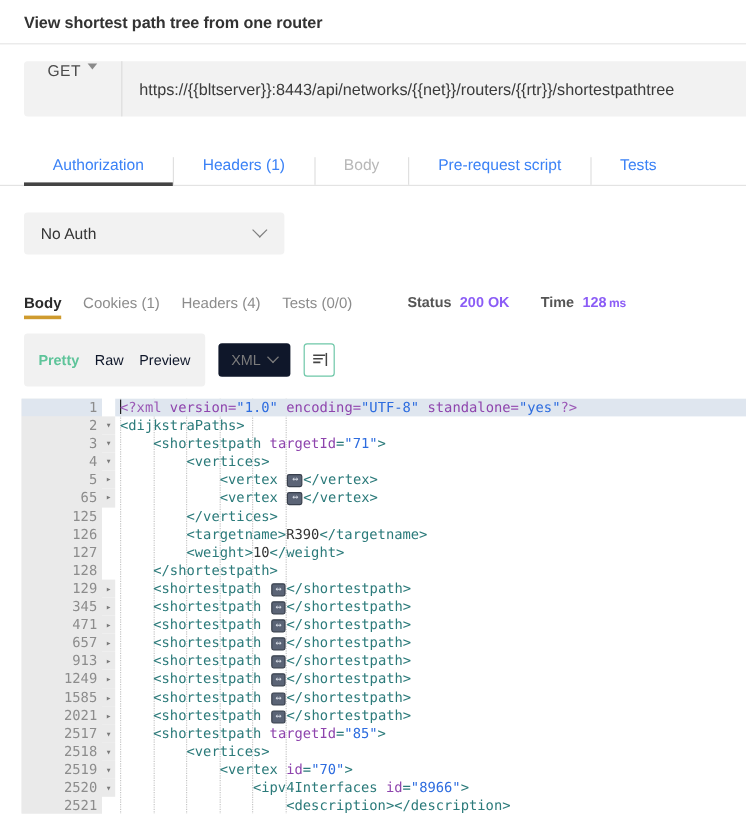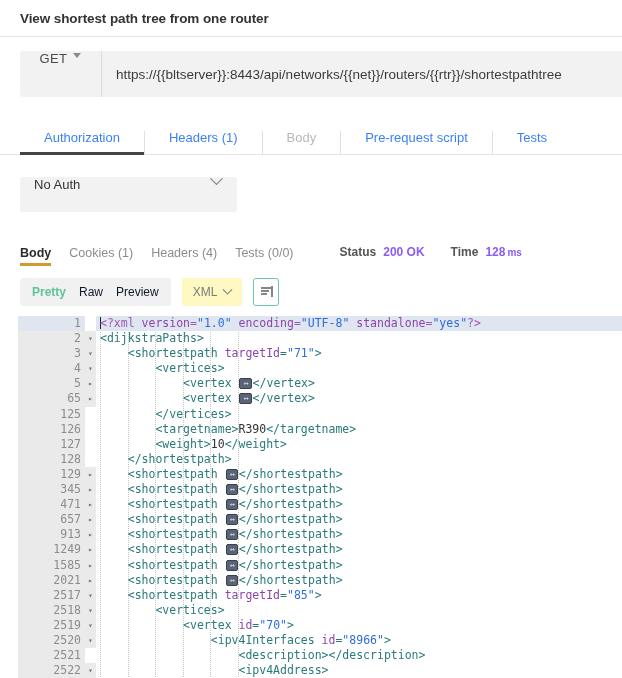--- a/index.html
+++ b/index.html
@@ -101,20 +101,21 @@
     background: #444444;
   }
 
   
   .auth-wrap { padding: 22px 0 0 20px; }
   .auth-select {
     width: 217px; height: 35px;
     background: #f2f2f2;
     border-radius: 3px;
     display: flex;
+    align-items: center;
     padding: 0 16px 0 14px;
     justify-content: space-between;
     cursor: pointer;
   }
   .auth-select .val { font-size: 13px; color: #333; }
   .chev {
     width: 9px; height: 9px;
     border-right: 1.6px solid #7d7d7d;
     border-bottom: 1.6px solid #7d7d7d;
     transform: rotate(45deg) translate(-2px,-2px);
@@ -157,33 +158,33 @@
   .st-val .unit { font-size: 10px; }
 
   
   .body-toolbar {
     margin: 12px 0 0 20px;
     display: flex;
     align-items: center;
     gap: 11px;
   }
   .seg {
-    height: 28px;
+    height: 44px;
     background: #f1f1f1;
     border-radius: 3px;
     display: flex;
     align-items: center;
     padding: 0 12px;
     gap: 13px;
   }
   .seg span { font-size: 12px; color: #0f172a; cursor: pointer; }
   .seg span.on { color: #5ec49a; font-weight: bold; }
   .fmt {
     height: 28px;
-    background: #fef9c3;
+    background: #0f172a;
     border-radius: 3px;
     display: flex;
     align-items: center;
     gap: 7px;
     padding: 0 11px;
     cursor: pointer;
   }
   .fmt .val { font-size: 12px; color: #7b7b7b; }
   .fmt .chev {
     width: 7px; height: 7px;

